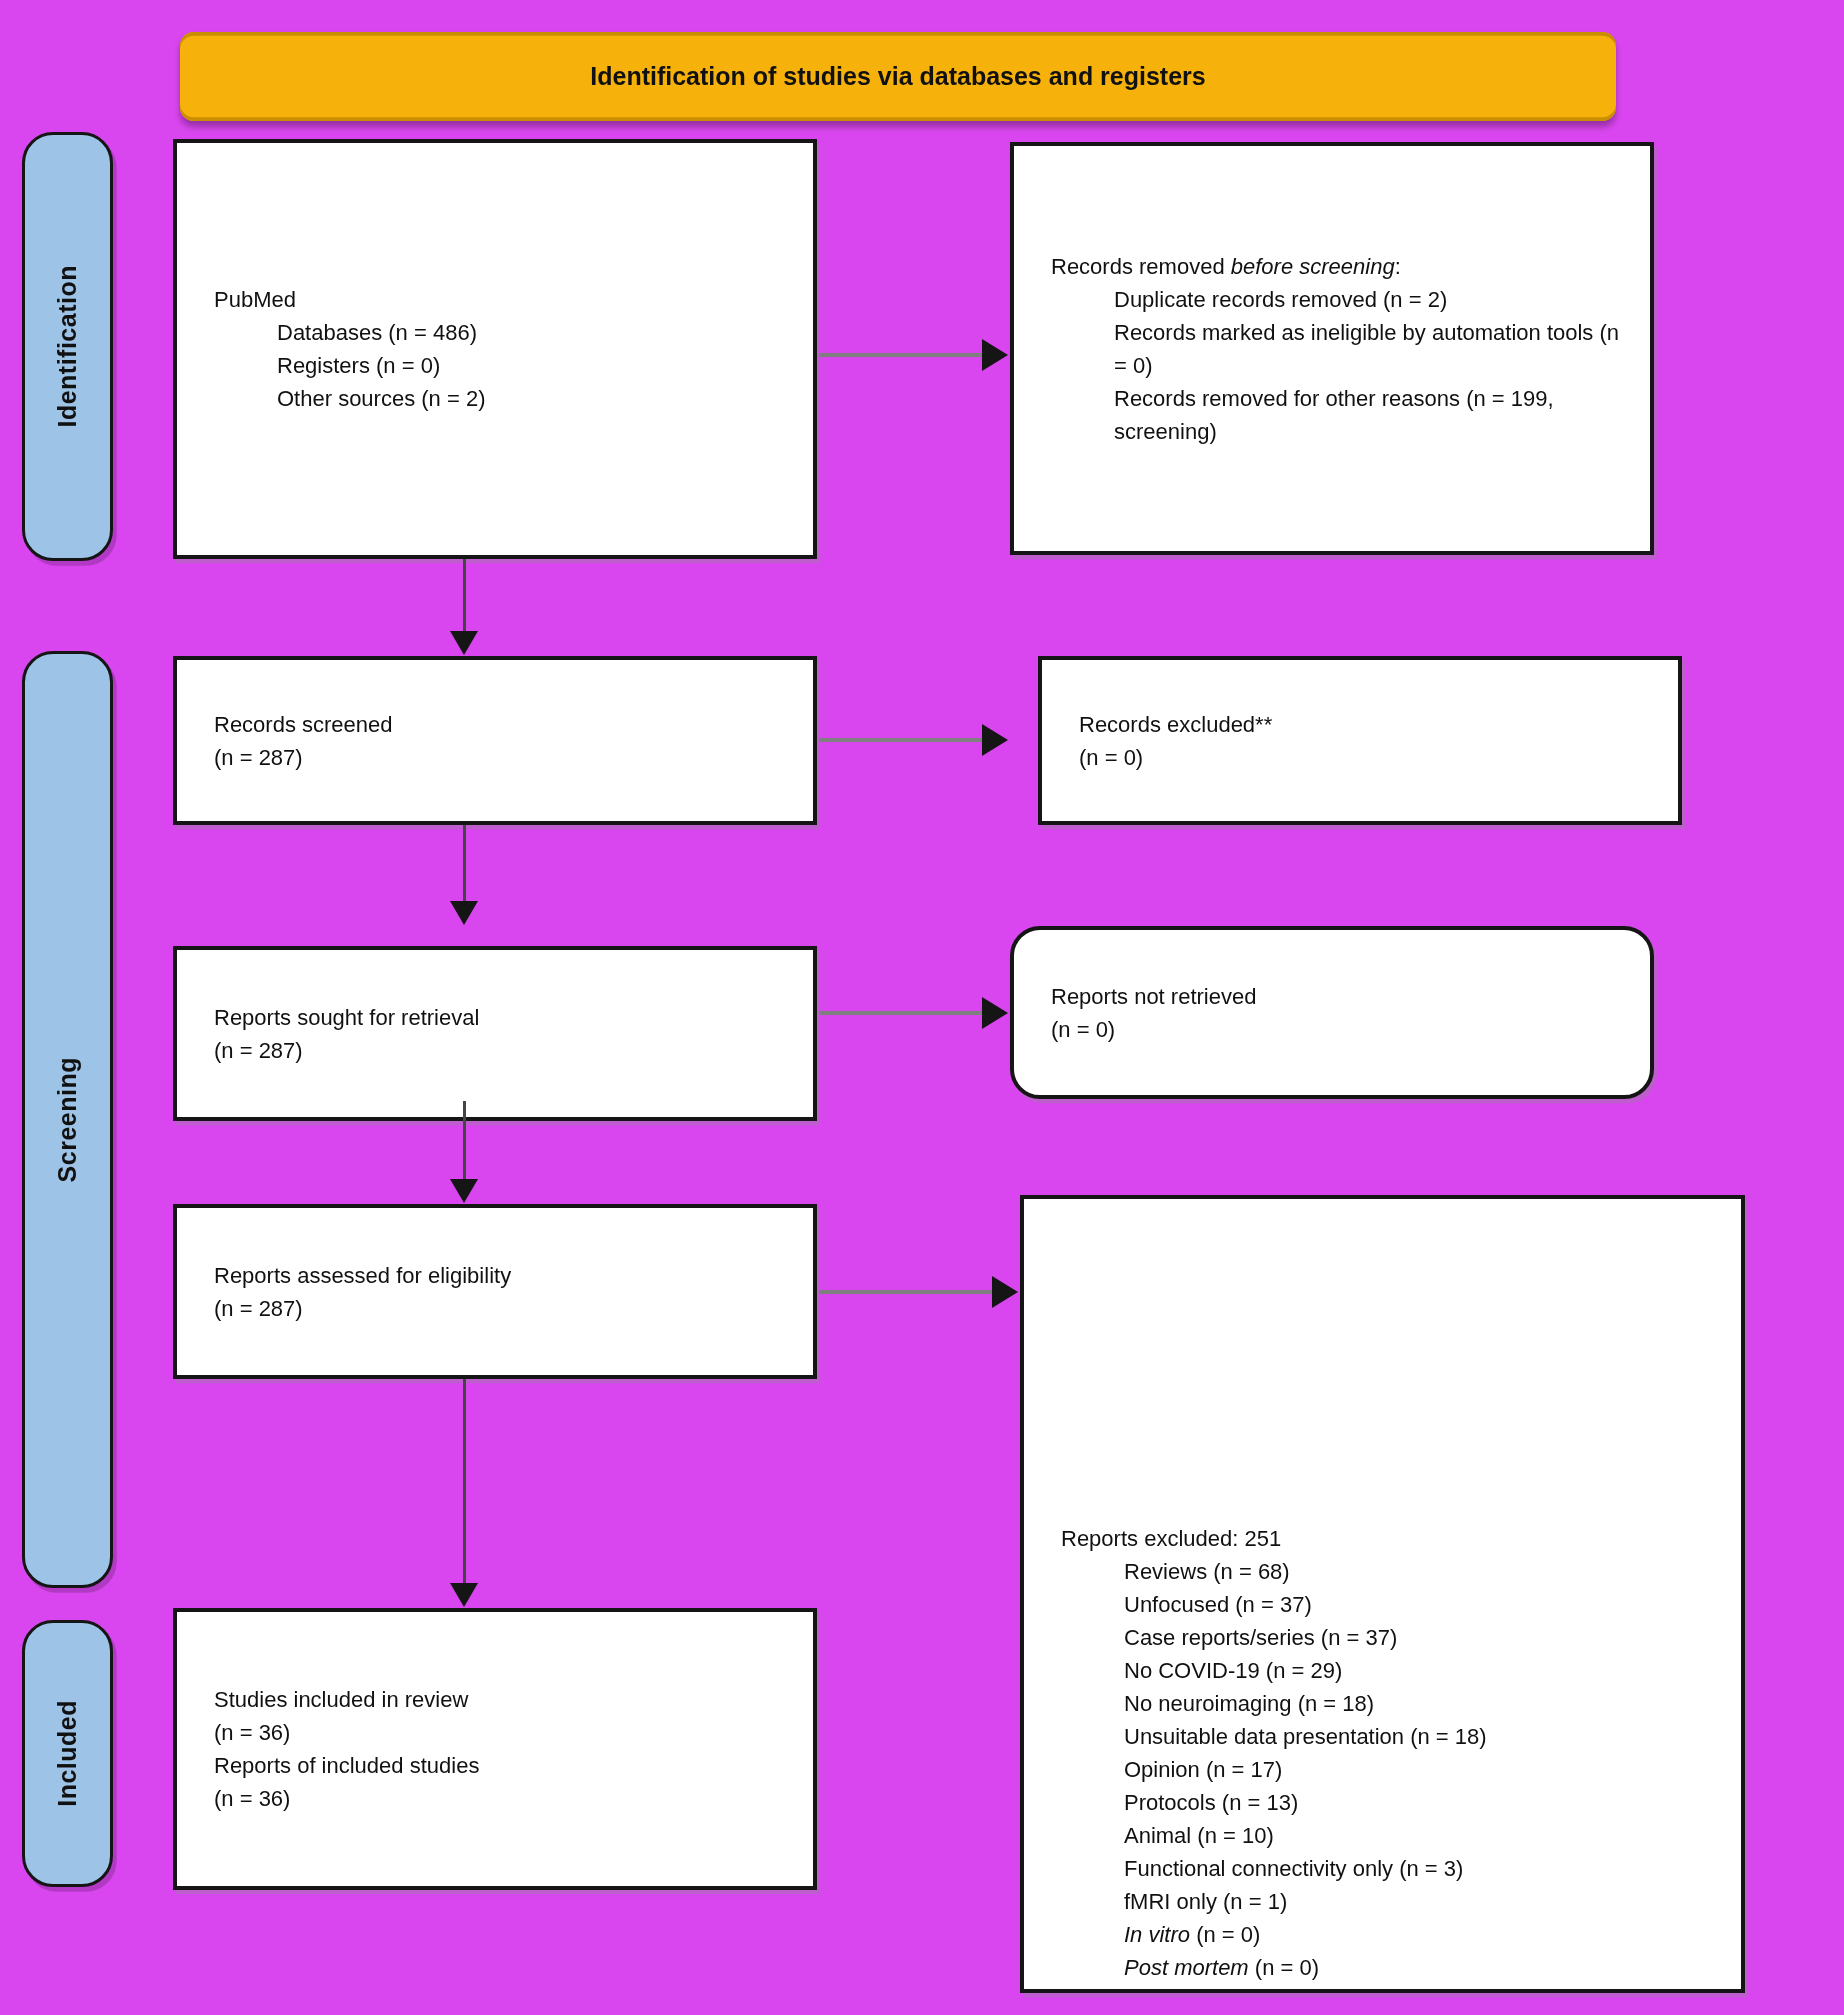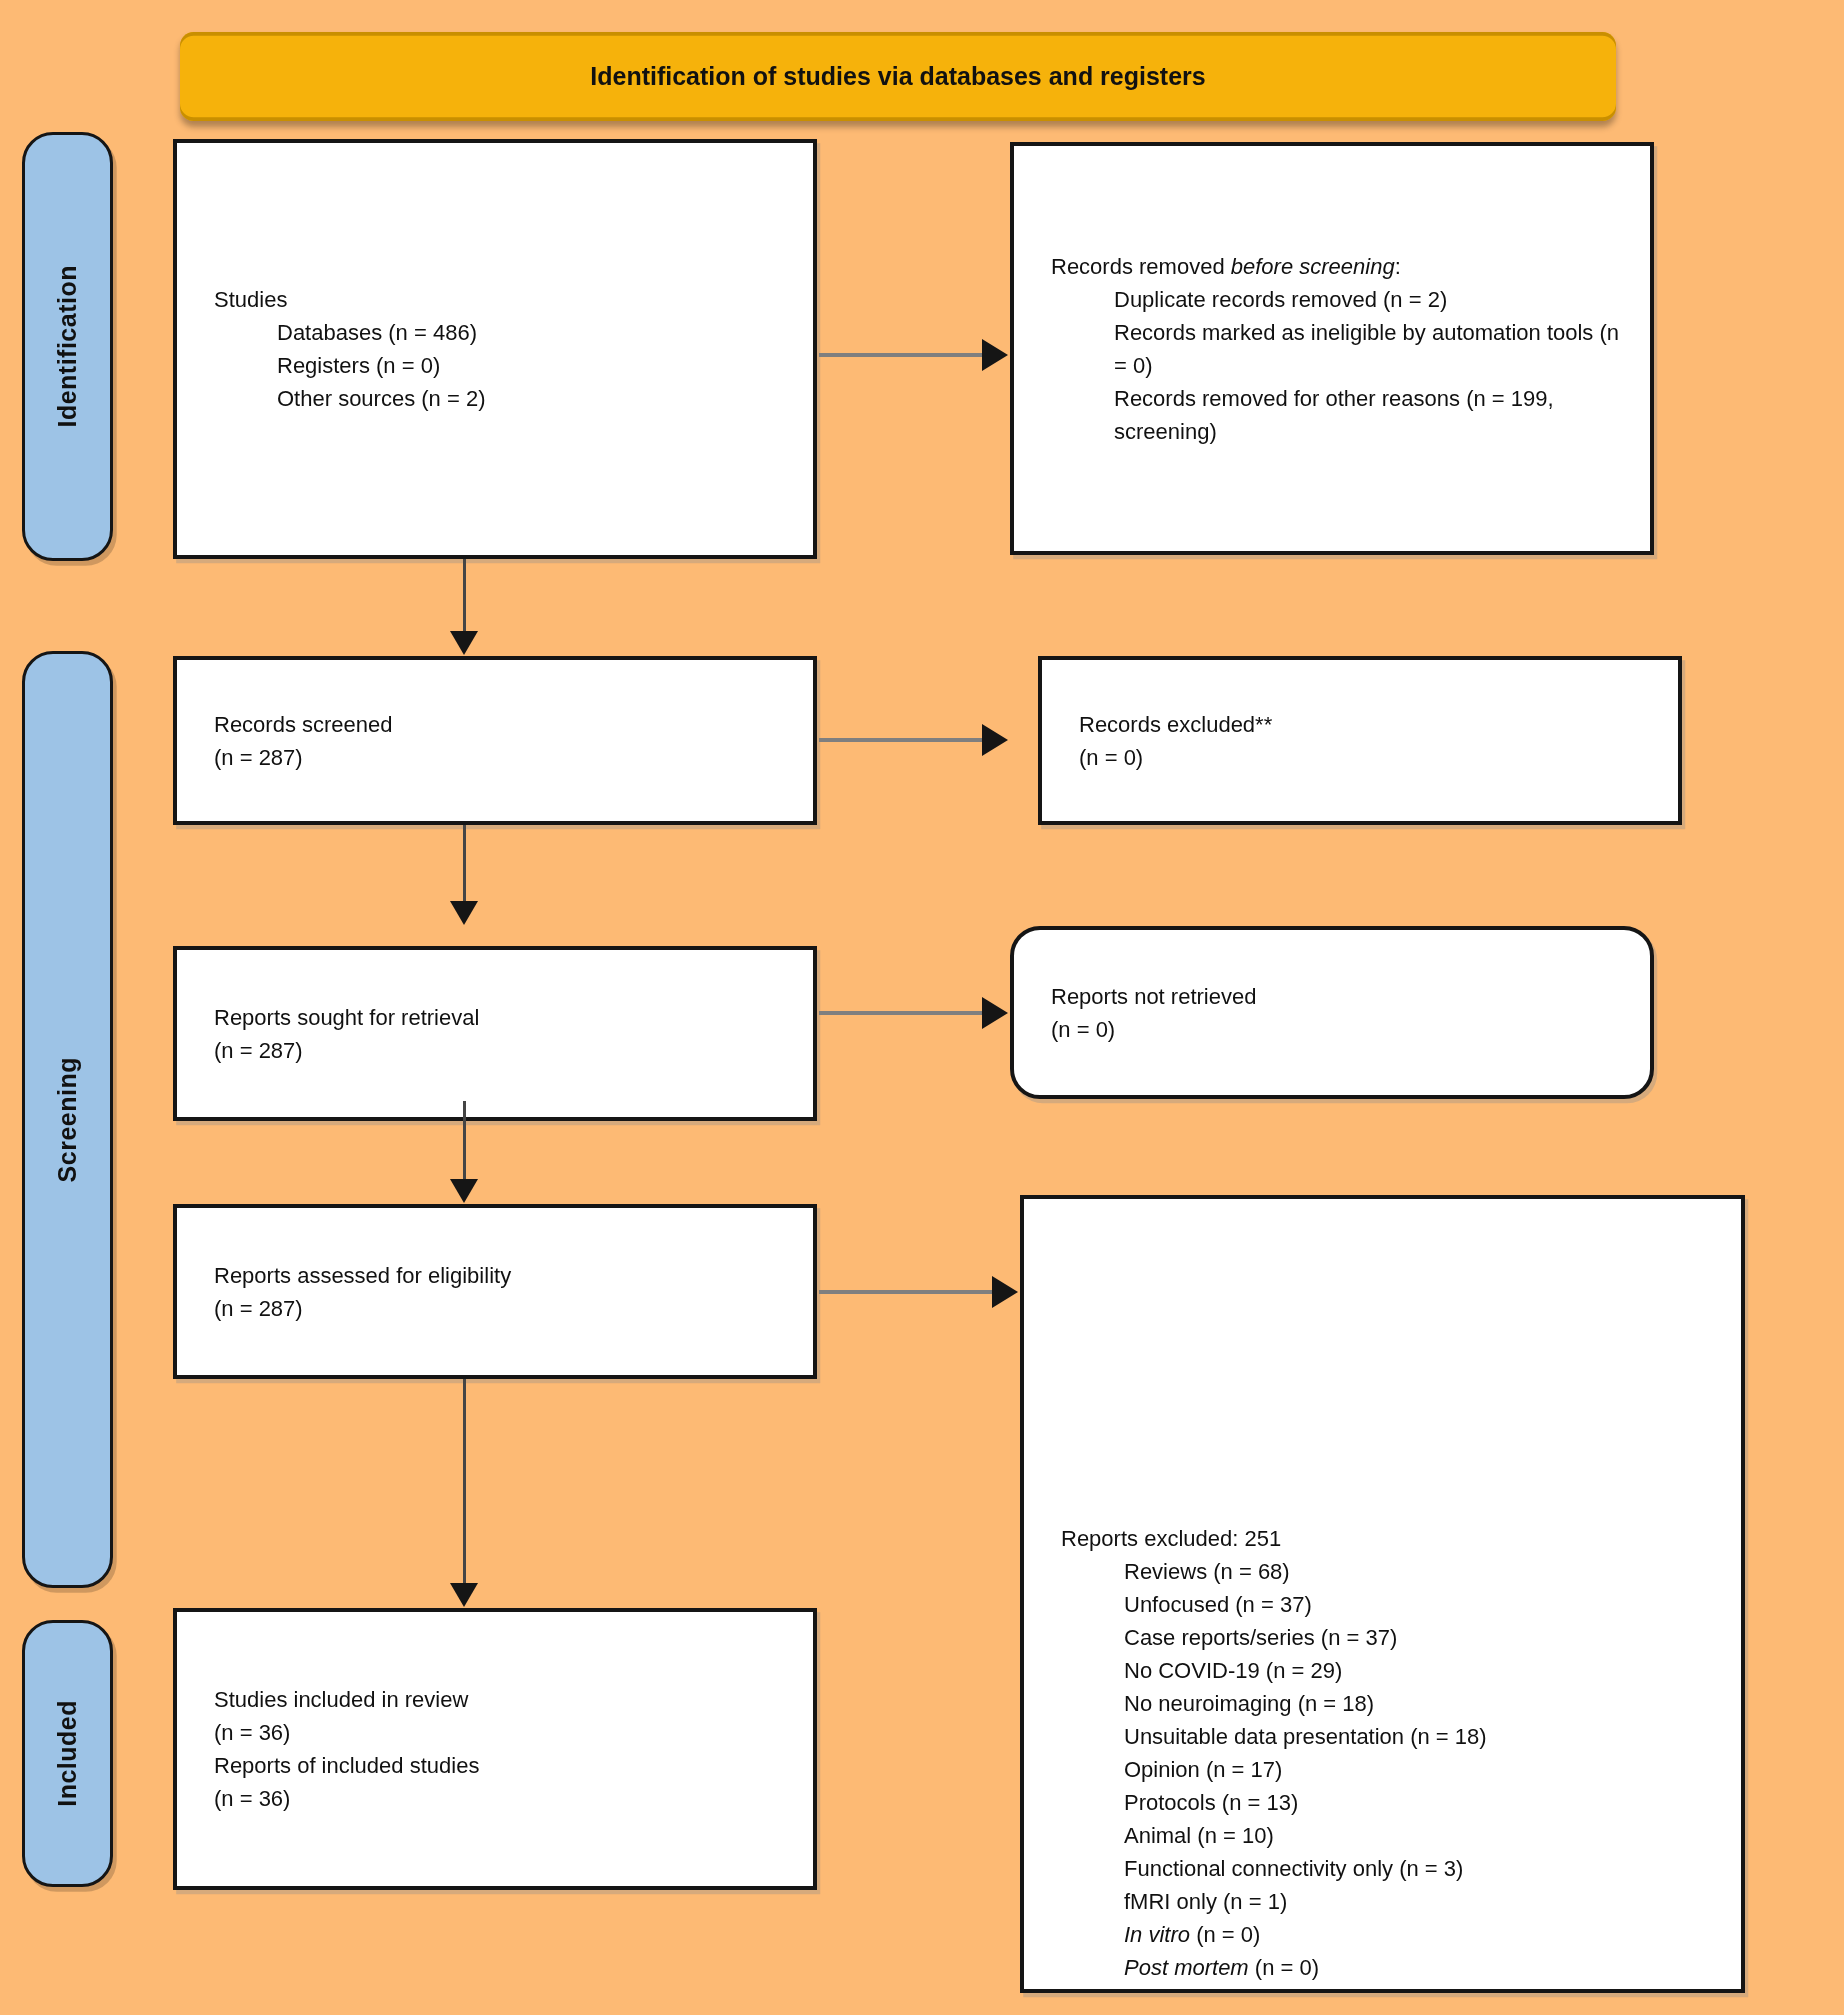--- a/index.html
+++ b/index.html
@@ -1,20 +1,20 @@
 <!DOCTYPE html>
 <html style="font-size:8.5px"><head>
 <meta charset="utf-8">
 <title>Flow diagram</title>
 <style>
   html,body{margin:0;padding:0;background:#ffffff;}
   .canvas{
     position:relative;
     width:1845px;height:2015px;
-    background:#fdba74;
+    background:#d946ef;
     font-family:"Liberation Sans","DejaVu Sans",sans-serif;
     color:#111;
   }
   .hdr{
     position:absolute;left:180px;top:32px;width:1436px;height:89px;
     background:#F6B20B;border-radius:13.8px;
     box-shadow:inset 0 3.7px 0 #c98f00, inset 0 -3.7px 0 #c98f00, 0 5.3px 6.4px rgba(0,0,0,.30);
     display:flex;align-items:center;justify-content:center;
     font-weight:bold;font-size:25px;
   }
@@ -66,21 +66,21 @@
   </div>
   <div class="sbar" style="top:651px;height:937px;">
     <span>Screening</span>
   </div>
   <div class="sbar" style="top:1620px;height:267px;">
     <span>Included</span>
   </div>
 
   <div class="box" style="left:173px;top:139px;width:644px;height:420px;">
     <div class="txt">
-      <p>Studies</p>
+      <p>PubMed</p>
       <p class="ind">Databases (n = 486)</p>
       <p class="ind">Registers (n = 0)</p>
       <p class="ind">Other sources (n = 2)</p>
     </div>
   </div>
 
   <div class="box" style="left:1010px;top:142px;width:644px;height:413px;">
     <div class="txt">
       <p><span>Records removed </span><span class="it">before screening</span><span>:</span></p>
       <p class="ind">Duplicate records removed (n = 2)</p>

